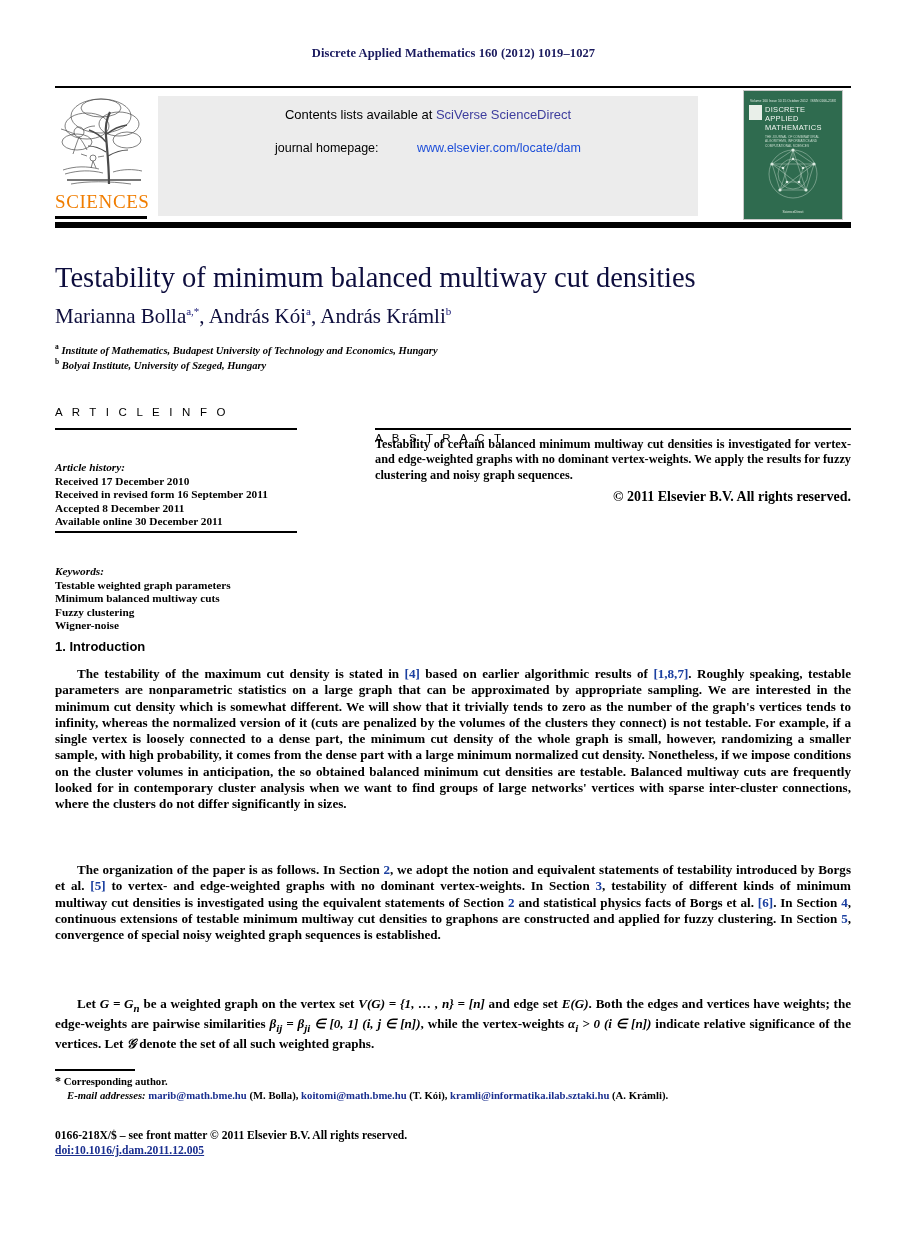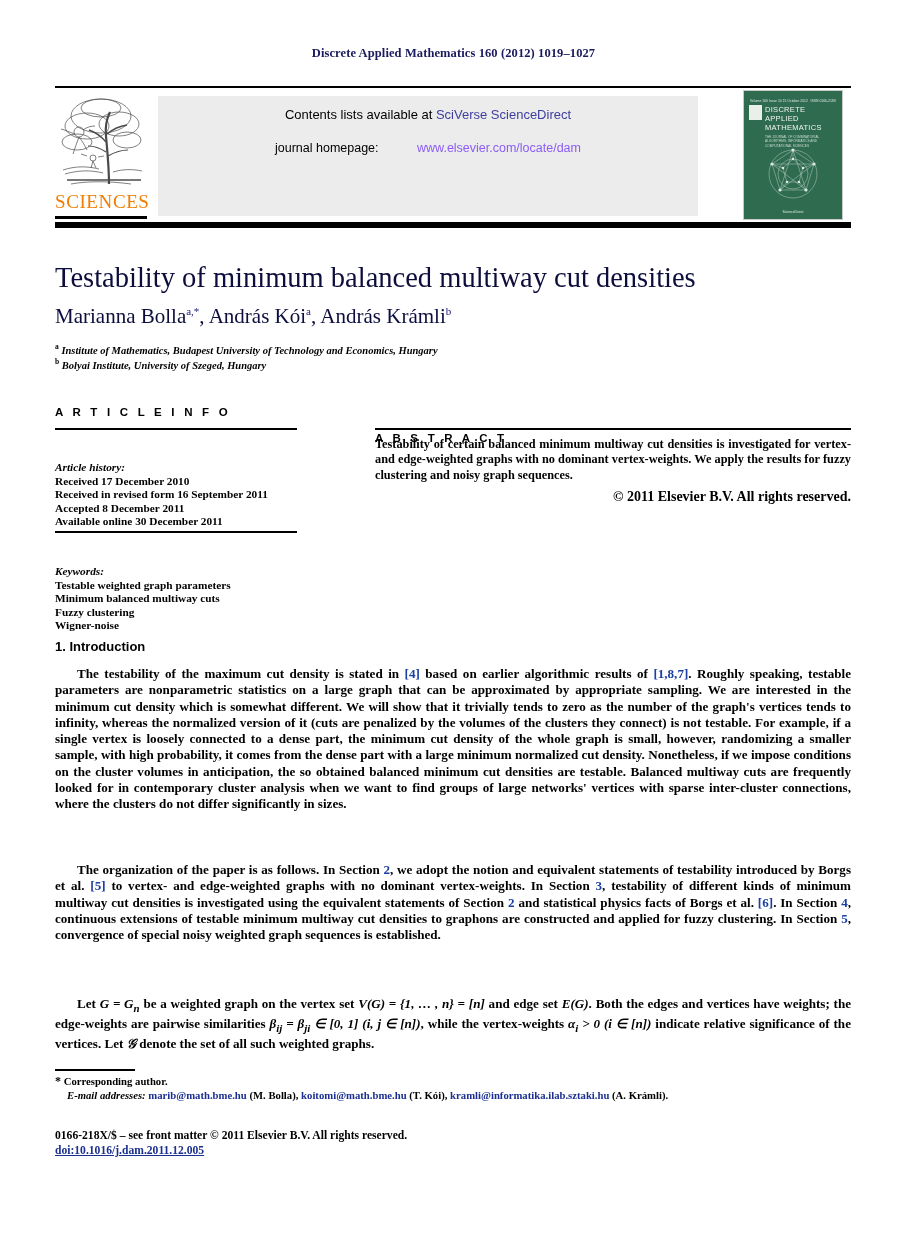--- a/index.html
+++ b/index.html
@@ -106,21 +106,21 @@
     color: #111;
     letter-spacing: .2px;
   }
   .homepage-line {
     margin-top: 19px;
     font-family: "Liberation Sans", sans-serif;
     font-size: 12.5px;
     color: #000;
   }
   .homepage-line .url {
-    color: #8b5cf6;
+    color: #1d4ed8;
     margin-left: 35px;
   }
 
   .cover-thumb {
     position: absolute;
     left: 688px;
     top: -6px;
     width: 98px;
     height: 128px;
     background: #2f6b4f;
@@ -212,21 +212,21 @@
     color: #000;
   }
   .affil sup { font-style: normal; font-size: 7.5px; vertical-align: super; }
   .affil-a { top: 342px; }
   .affil-b { top: 357px; }
 
   
   .sec-heading {
     position: absolute;
     font-family: "Liberation Sans", sans-serif;
-    font-weight: bold;
+    font-weight: normal;
     font-size: 11.5px;
     letter-spacing: 3.2px;
     color: #000;
   }
   .info-head { left: 55px; top: 406px; }
   .abs-head  { left: 375px; top: 406px; margin-top: 26px; }
 
   .hr-info {
     position: absolute;
     left: 55px; top: 428px;

